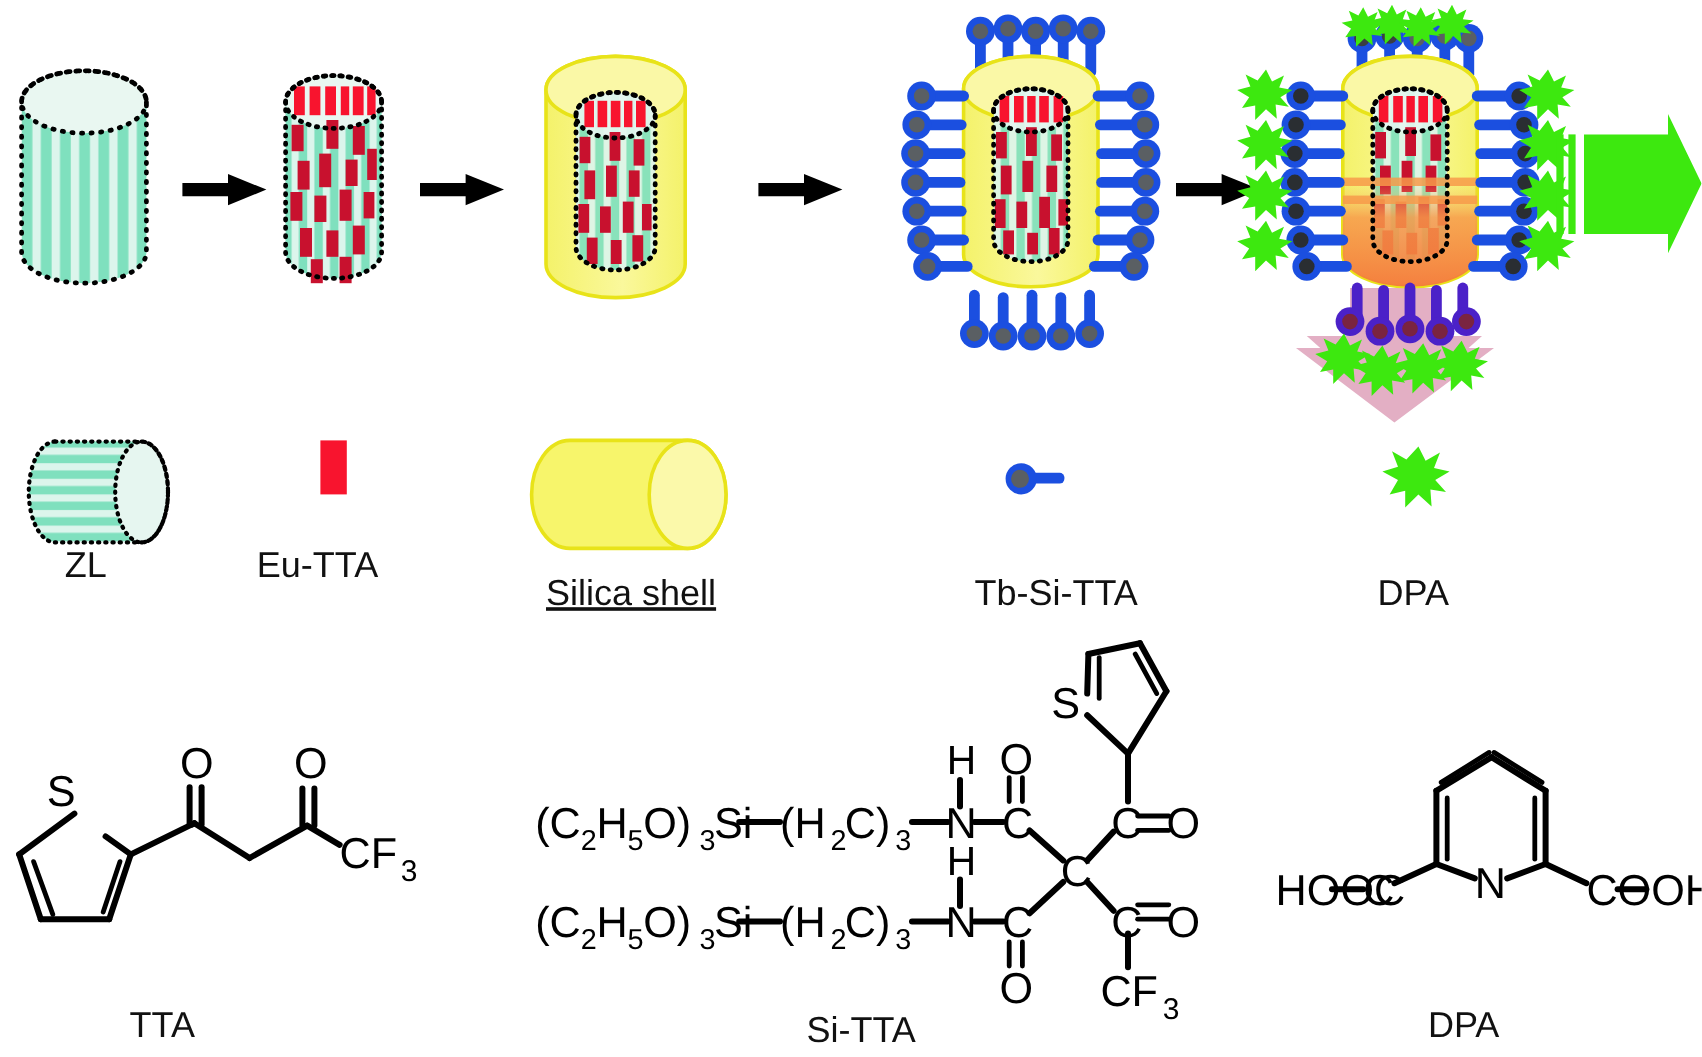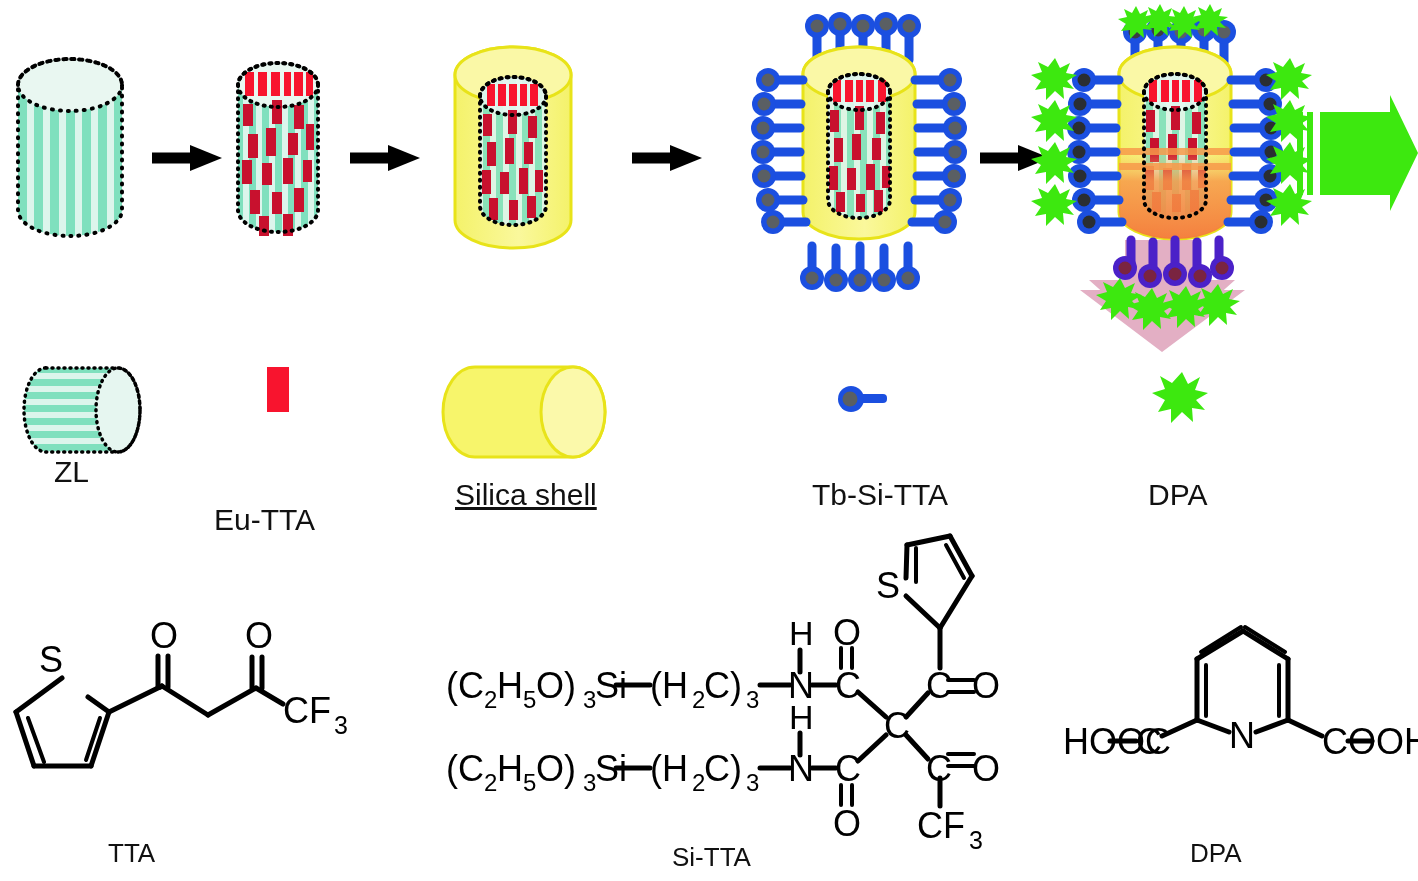--- a/index.html
+++ b/index.html
@@ -1,21 +1,21 @@
 <!DOCTYPE html>
 <html><head>
 <meta charset="utf-8">
 <style>
   html,body{margin:0;padding:0;background:#ffffff;}
   body{width:1418px;height:881px;position:relative;overflow:hidden;
        font-family:"Liberation Sans","DejaVu Sans",sans-serif;}
   .stage{position:absolute;left:0;top:0;width:1418px;height:881px;}
   .lbl{position:absolute;color:#111;font-weight:400;white-space:nowrap;}
   .legend-label{font-size:30px;}
-  .struct-label{font-size:26px;}
+  .struct-label{font-size:30px;}
   svg{display:block;overflow:visible;}
   .abs{position:absolute;}
 </style>
 </head>
 <body>
 
 <div class="stage">
 
 <svg class="abs" style="left:0;top:0" width="1418" height="881" viewBox="0 0 1418 881">
 
@@ -631,21 +631,21 @@
     <text x="1229" y="748">N</text>
     <text x="1063" y="754">HOOC</text>
     <text x="1136" y="754">C</text>
     <text x="1322" y="754">C</text>
     <text x="1348" y="754">OOH</text>
   </g>
 
 </svg>
 
 <div class="lbl legend-label" style="left:54px;top:455px;">ZL</div>
-<div class="lbl legend-label" style="left:214px;top:455px;margin-top:48px;">Eu-TTA</div>
+<div class="lbl legend-label" style="left:214px;top:455px;">Eu-TTA</div>
 <div class="lbl legend-label" style="left:455px;top:478px;text-decoration:underline;">Silica shell</div>
 <div class="lbl legend-label" style="left:812px;top:478px;">Tb-Si-TTA</div>
 <div class="lbl legend-label" style="left:1148px;top:478px;">DPA</div>
 
 <div class="lbl struct-label" style="left:108px;top:838px;">TTA</div>
 <div class="lbl struct-label" style="left:672px;top:842px;">Si-TTA</div>
 <div class="lbl struct-label" style="left:1190px;top:838px;">DPA</div>
 
 </div>
 

